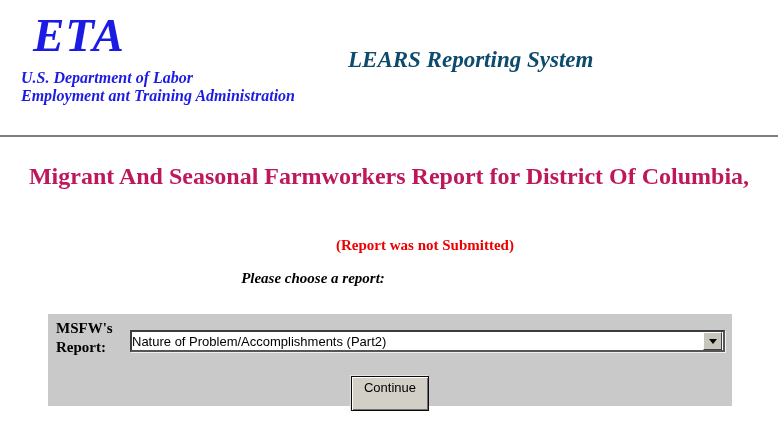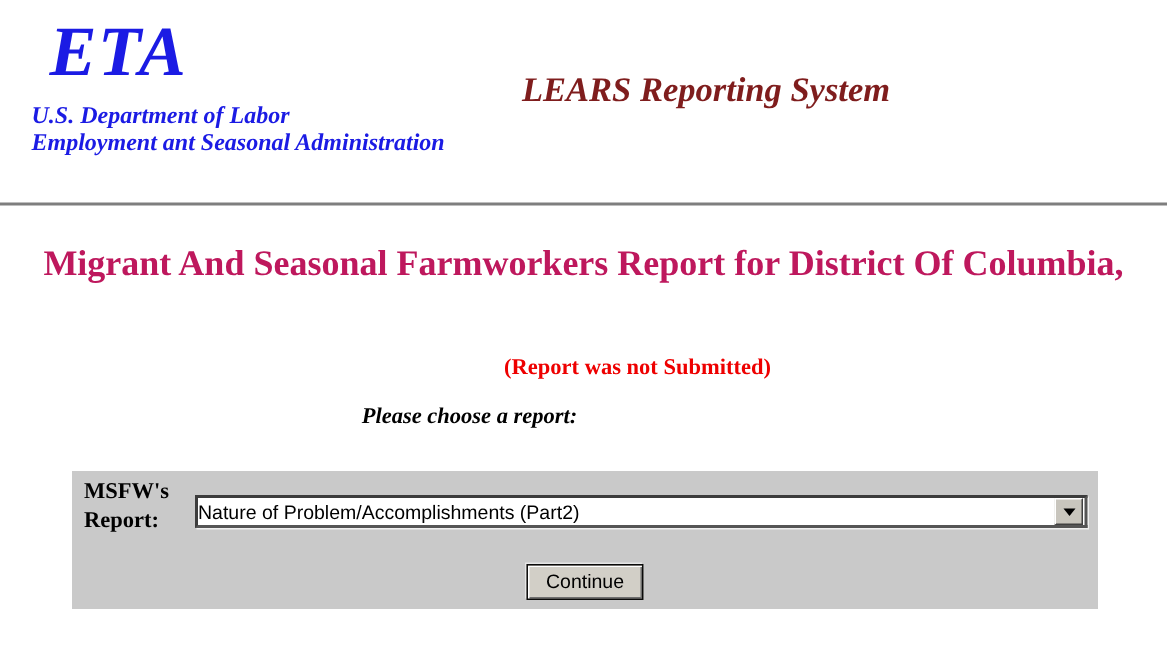--- a/index.html
+++ b/index.html
@@ -32,21 +32,21 @@
     font-weight: bold;
     font-style: italic;
     font-size: 16px;
     line-height: 18px;
     white-space: nowrap;
   }
   .system-title {
     position: absolute;
     left: 348px;
     top: 47px;
-    color: #7f1d1d;
+    color: #0c4a6e;
     font-weight: bold;
     font-style: italic;
     font-size: 23px;
     white-space: nowrap;
     text-align: center;
   }
   .rule {
     position: absolute;
     left: 0;
     top: 135px;
@@ -154,40 +154,40 @@
     height: 0;
     border-left: 4px solid transparent;
     border-right: 4px solid transparent;
     border-top: 5px solid #000000;
   }
   .continue-btn {
     position: absolute;
     left: 50%;
     transform: translateX(-50%);
     top: 62px;
-    padding: 3px 12px 4px 12px;
+    padding: 3px 12px 15px 12px;
     background: #d2cfc7;
     color: #000000;
     font-family: "Liberation Sans", sans-serif;
     font-size: 13px;
     border: 1px solid #0a0a0a;
     box-shadow: inset 1px 1px 0 #ffffff, inset -1px -1px 0 #6f6f6f, -1px -1px 0 #e6e6e6;
     cursor: pointer;
   }
 </style>
 </head>
 <body>
 
 <div class="page">
 
   <div class="eta-logo">ETA</div>
 
   <div class="agency-lines">
     <div>U.S. Department of Labor</div>
-    <div>Employment ant Seasonal Administration</div>
+    <div>Employment ant Training Administration</div>
   </div>
 
   <div class="system-title">LEARS Reporting System</div>
 
   <div class="rule"></div>
 
   <h1 class="report-title"><span>Migrant And Seasonal Farmworkers Report for District Of Columbia,</span><br></h1>
 
   <div class="status-message">(Report was not Submitted)</div>
 

